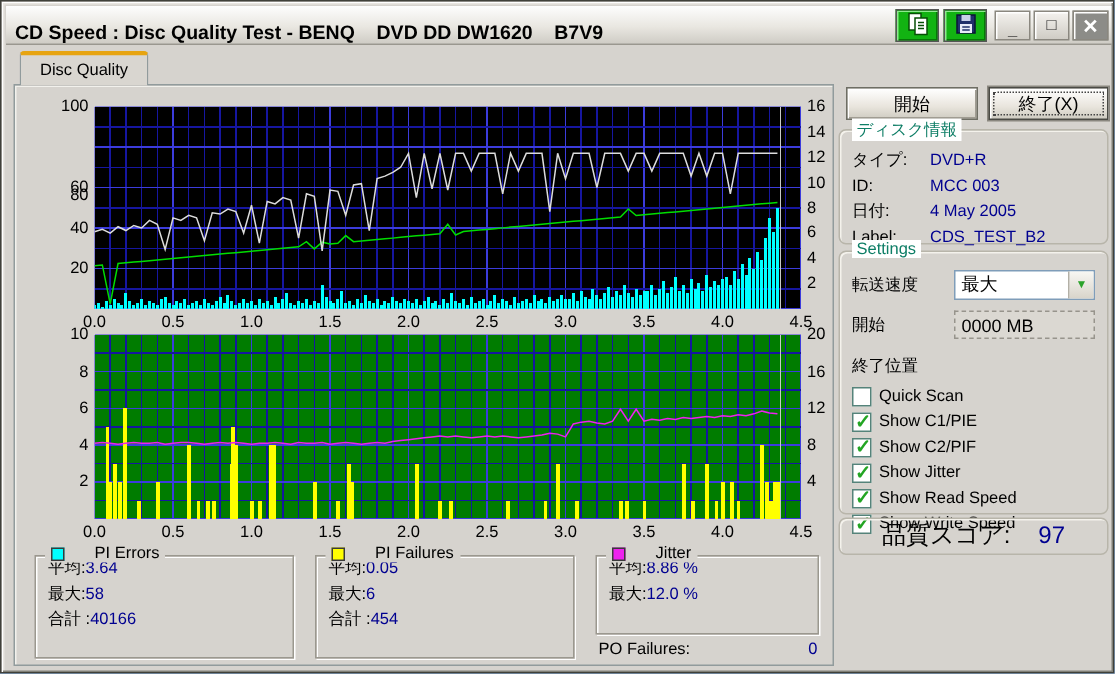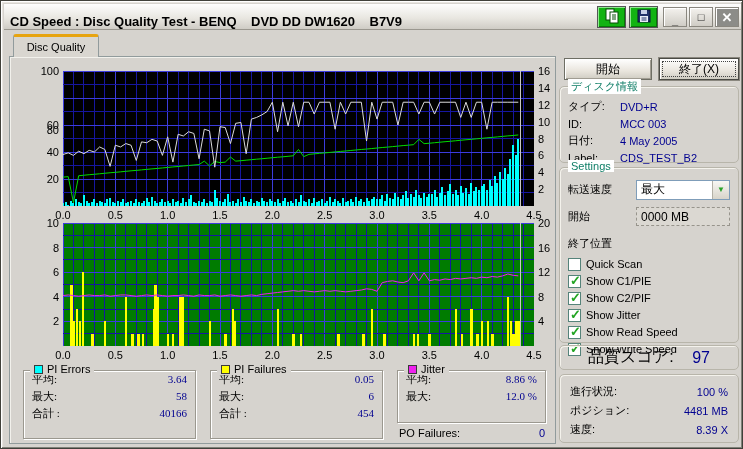--- a/index.html
+++ b/index.html
@@ -27,23 +27,23 @@
     border:1px solid #919b9c;box-shadow:inset 1px 1px 0 #f2f1ec;background:#d6d3ce;z-index:1;}
   .annotation{position:absolute;left:62px;top:53px;width:471px;text-align:right;font-size:12px;
     white-space:pre;z-index:2;}
   .chart{position:absolute;z-index:2;}
   .chart svg{display:block;}
   .tick{position:absolute;font-size:11px;color:#000;line-height:14px;}
   
   .statbox{position:absolute;border:1px solid #9b988f;box-shadow:1px 1px 0 #ffffff, inset 1px 1px 0 #ffffff;
     z-index:2;background:transparent;}
   .statbox .legend{position:absolute;top:-8px;left:6px;background:#d6d3ce;padding:0 4px;
-    display:flex;align-items:center;font-size:11px;gap:4px;}
+    display:flex;align-items:center;font-size:11px;gap:20px;}
   .swatch{width:9px;height:9px;border:1px solid #3a3a3a;display:inline-block;}
-  .srow{display:flex;justify-content:space-between;padding:1px 8px;font-size:11px;line-height:15px;font-family:Liberation Serif, serif;}
+  .srow{display:flex;justify-content:flex-start;padding:1px 8px;font-size:11px;line-height:15px;}
   .statbox .srow:first-of-type{margin-top:7px;}
   .val{color:#000090;}
   .po-row{position:absolute;display:flex;justify-content:space-between;font-size:11px;z-index:2;}
   
   .btn{position:absolute;background:linear-gradient(180deg,#ffffff,#e9e5dd 60%,#cfccc2);
     border:1px solid #6e6e64;box-shadow:inset 1px 1px 0 #ffffff, inset -1px -1px 0 #a09c92;
     font-size:12px;font-family:"Liberation Sans",sans-serif;cursor:pointer;z-index:2;padding:0;}
   .btn.default{outline:1px dotted #444;outline-offset:-4px;border:1px solid #4a4a44;
     box-shadow:0 0 0 1px #8a877f, inset 1px 1px 0 #ffffff;}
   .groupbox{position:absolute;border:1px solid #b8b5aa;border-radius:5px;z-index:2;
@@ -646,30 +646,14 @@
     </div>
   </div>
 
   <div class="groupbox" style="left:558px;top:344px;width:180px;height:25px;">
     <div class="qrow">
       <span>品質スコア:</span>
       <span class="val">97</span>
     </div>
   </div>
 
-  <div class="groupbox" style="left:558px;top:373px;width:180px;height:69px;">
-    <div class="prows">
-      <div class="prow">
-          <span>進行状況:</span>
-          <span class="val">100 %</span>
-        </div>
-      <div class="prow">
-          <span>ポジション:</span>
-          <span class="val">4481 MB</span>
-        </div>
-      <div class="prow">
-          <span>速度:</span>
-          <span class="val">8.39 X</span>
-        </div>
-    </div>
-  </div>
 
 </div>
 
 </body></html>

